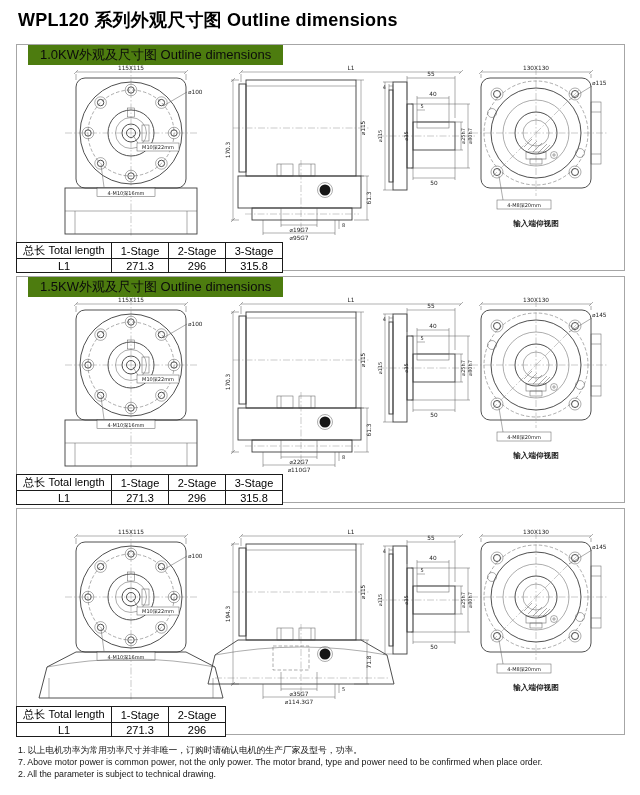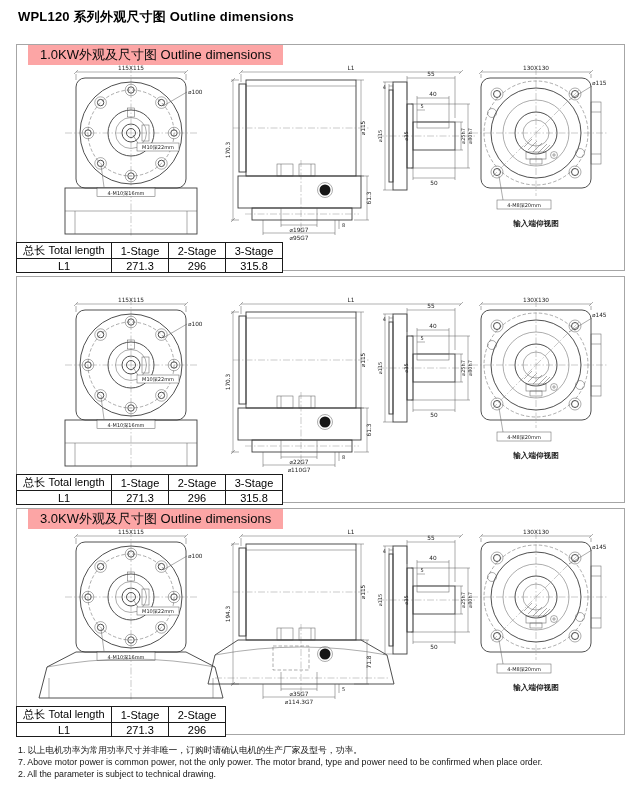--- a/index.html
+++ b/index.html
@@ -1,21 +1,21 @@
 <!DOCTYPE html>
 <html><head>
 <meta charset="utf-8">
 <style>
   *{margin:0;padding:0;box-sizing:border-box}
   html,body{background:#fff}
   body{width:640px;height:795px;position:relative;font-family:"Liberation Sans",sans-serif;overflow:hidden}
-  .title{position:absolute;left:18px;top:8px;font-size:13px;font-weight:bold;color:#000;letter-spacing:.2px}
+  .title{position:absolute;left:18px;top:8px;font-size:18px;font-weight:bold;color:#000;letter-spacing:.2px}
   .sections{position:absolute;left:16px;top:44px;width:609px}
   .section{position:relative;height:227px;margin-bottom:5px;border:1px solid #a6a6a6;background:#fff}
-  .sec-header{position:absolute;left:11px;top:0;width:255px;height:20px;background:#fca5a5;color:#0b0b0b;
+  .sec-header{position:absolute;left:11px;top:0;width:255px;height:20px;background:#4d7c0f;color:#0b0b0b;
               font-size:13px;line-height:20px;padding-left:12px;white-space:nowrap}
   .drawing{position:absolute;left:12px;top:19px}
   .dim-table{position:absolute;left:-1px;top:197px;border-collapse:collapse;font-size:11px;color:#000;background:#fff}
   .dim-table th,.dim-table td{border:1px solid #1a1a1a;height:14px;text-align:center;font-weight:400;padding:0 3px}
   .dim-table th:first-child,.dim-table td:first-child{width:95px}
   .dim-table th,.dim-table td{min-width:57px}
   .notes{position:absolute;left:18px;top:745px;width:600px;font-size:8.8px;line-height:1.34;color:#141414}
   .notes div{white-space:nowrap}
   svg .ln{stroke:#3c3c3c;stroke-width:.9;fill:none}
   svg .thin{stroke:#5a5a5a;stroke-width:.5;fill:none}
@@ -263,20 +263,21 @@
             <td>L1</td>
             <td>271.3</td>
             <td>296</td>
             <td>315.8</td>
           </tr>
         </tbody>
   </table>
 </div>
 
 <div class="section v-std">
+  <div class="sec-header">1.5KW外观及尺寸图 Outline dimensions</div>
 
   <svg class="drawing" width="605" height="177" viewBox="0 0 605 177">
 
     <g transform="translate(-18,0)">
       <line x1="65" y1="8" x2="175" y2="8" class="dim"></line>
       <line x1="63" y1="10" x2="67" y2="6" class="dim"></line>
           <line x1="173" y1="10" x2="177" y2="6" class="dim"></line>
       <text x="120" y="6" text-anchor="middle">115X115</text>
       <line x1="65" y1="10" x2="65" y2="16" class="thin"></line>
           <line x1="175" y1="10" x2="175" y2="16" class="thin"></line>
@@ -495,21 +496,20 @@
             <td>L1</td>
             <td>271.3</td>
             <td>296</td>
             <td>315.8</td>
           </tr>
         </tbody>
   </table>
 </div>
 
 <div class="section v-wide">
-  <div class="sec-header">3.0KW外观及尺寸图 Outline dimensions</div>
 
   <svg class="drawing" width="605" height="177" viewBox="0 0 605 177">
 
     <g transform="translate(-18,0)">
       <line x1="65" y1="8" x2="175" y2="8" class="dim"></line>
       <line x1="63" y1="10" x2="67" y2="6" class="dim"></line>
           <line x1="173" y1="10" x2="177" y2="6" class="dim"></line>
       <text x="120" y="6" text-anchor="middle">115X115</text>
       <line x1="65" y1="10" x2="65" y2="16" class="thin"></line>
           <line x1="175" y1="10" x2="175" y2="16" class="thin"></line>

